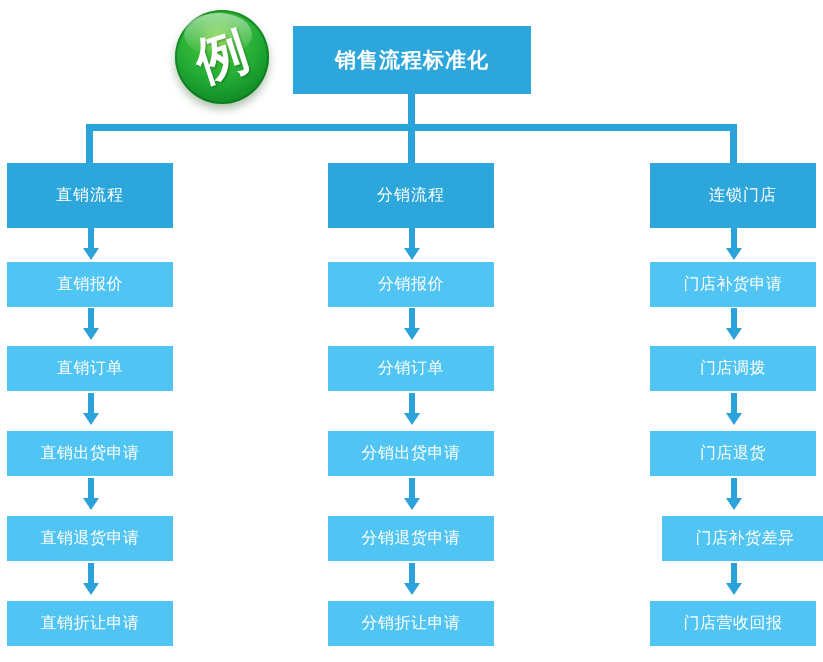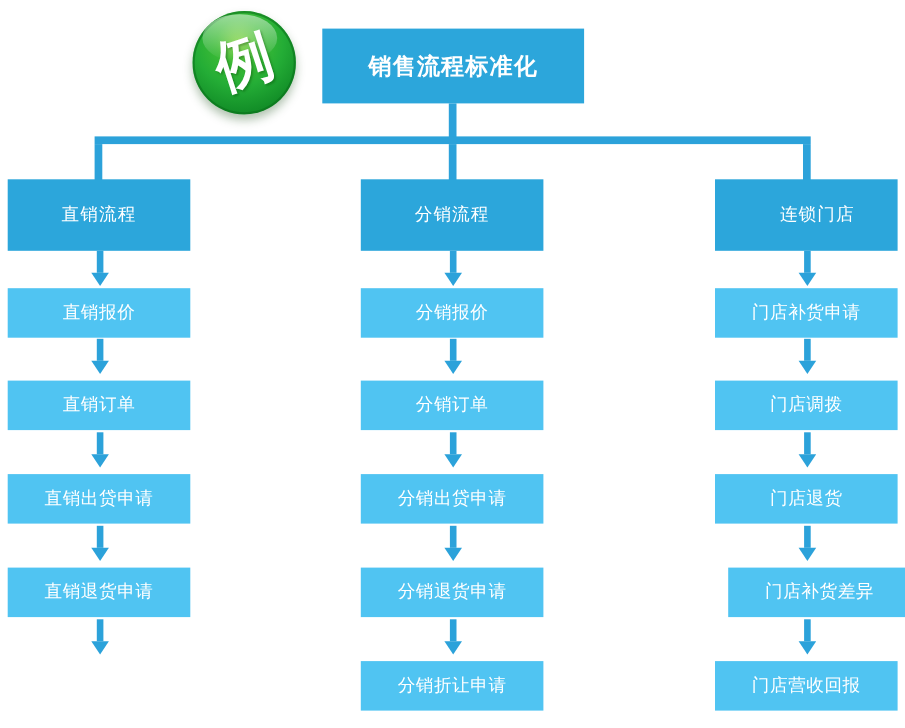--- a/index.html
+++ b/index.html
@@ -111,20 +111,21 @@
   <div class="box item" style="left:7px;top:431px;text-align:center;">直销出贷申请</div>
   <div class="arrow" style="left:82px;top:478px;">
       <div class="shaft"></div>
       <div class="head"></div>
     </div>
   <div class="box item" style="left:7px;top:516px;">直销退货申请</div>
   <div class="arrow" style="left:82px;top:563px;">
       <div class="shaft"></div>
       <div class="head"></div>
     </div>
+  <div class="box item" style="left:7px;top:601px;">直销折让申请</div>
 
   <div class="box header" style="left:328px;">分销流程</div>
   <div class="arrow" style="left:403px;top:228px;">
       <div class="shaft"></div>
       <div class="head"></div>
     </div>
   <div class="box item" style="left:328px;top:262px;">分销报价</div>
   <div class="arrow" style="left:403px;top:308px;">
       <div class="shaft"></div>
       <div class="head"></div>

